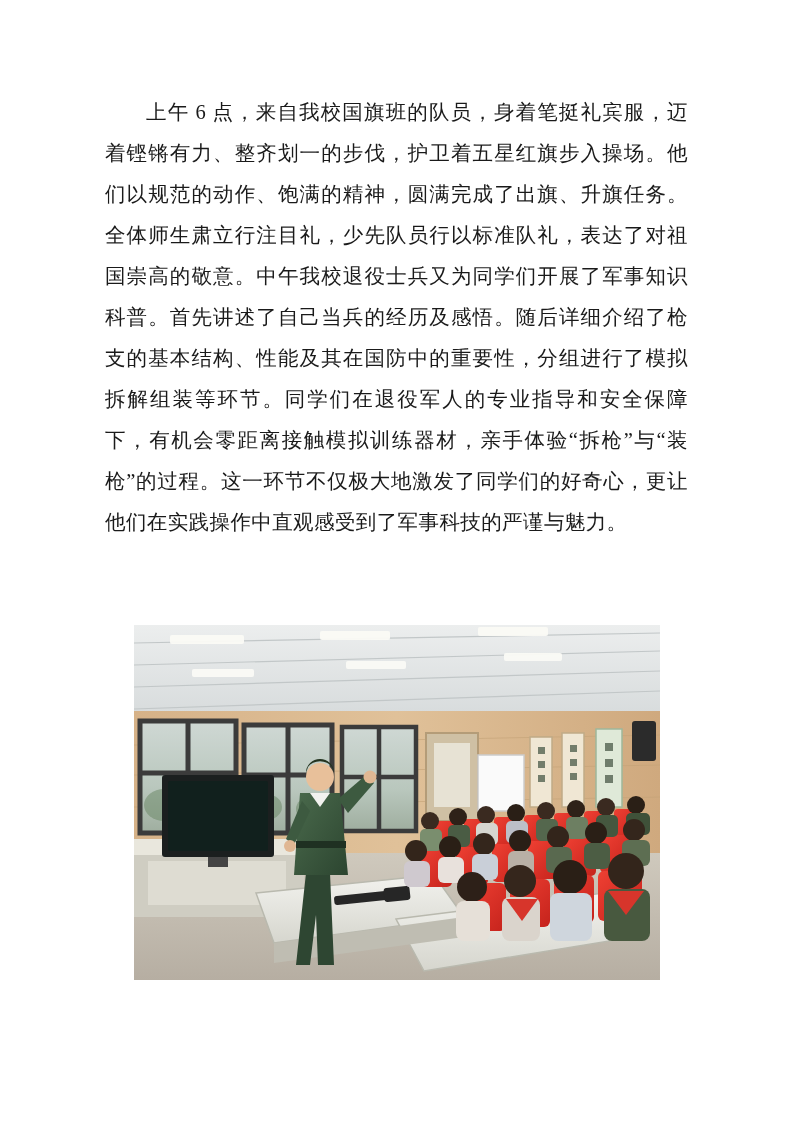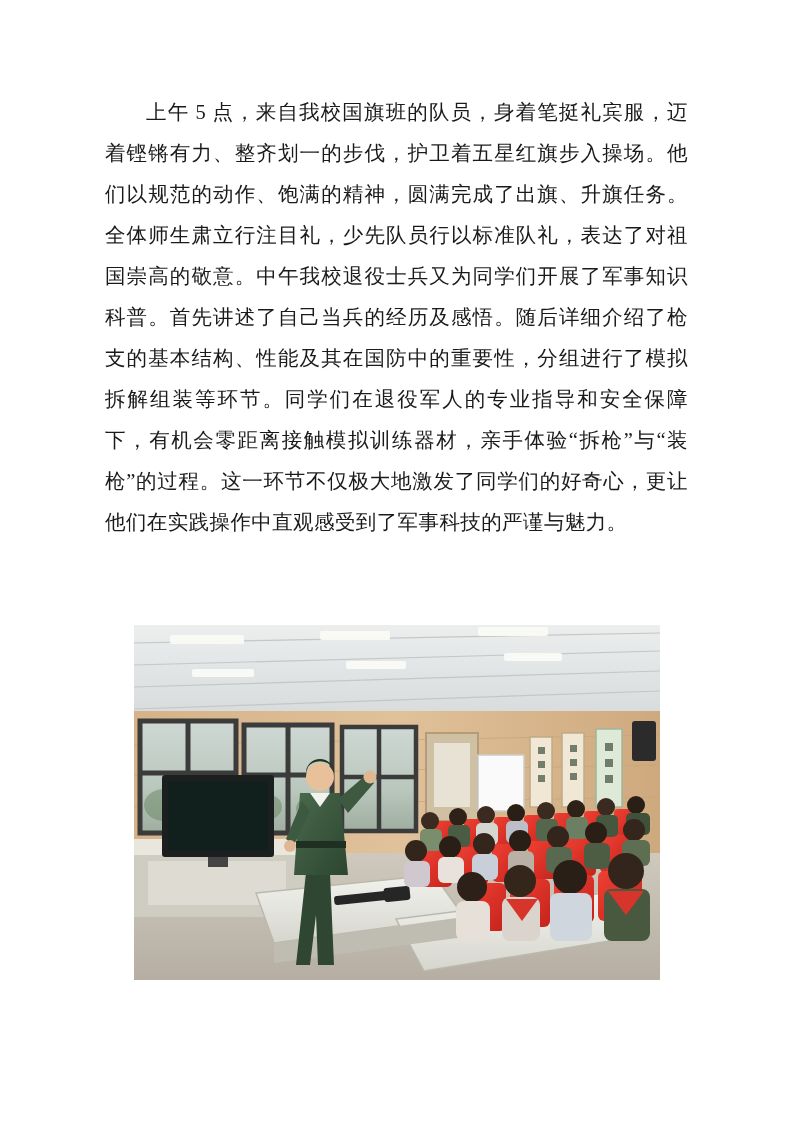--- a/index.html
+++ b/index.html
@@ -49,21 +49,21 @@
     display: block;
     border: 0;
   }
 </style>
 </head>
 <body>
 
 <div class="page">
 
   <div class="doc-body">
-    <p class="para">上午 5 点，来自我校国旗班的队员，身着笔挺礼宾服，迈着铿锵有力、整齐划一的步伐，护卫着五星红旗步入操场。他们以规范的动作、饱满的精神，圆满完成了出旗、升旗任务。全体师生肃立行注目礼，少先队员行以标准队礼，表达了对祖国崇高的敬意。中午我校退役士兵又为同学们开展了军事知识科普。首先讲述了自己当兵的经历及感悟。随后详细介绍了枪支的基本结构、性能及其在国防中的重要性，分组进行了模拟拆解组装等环节。同学们在退役军人的专业指导和安全保障下，有机会零距离接触模拟训练器材，亲手体验“拆枪”与“装枪”的过程。这一环节不仅极大地激发了同学们的好奇心，更让他们在实践操作中直观感受到了军事科技的严谨与魅力。</p>
+    <p class="para">上午 6 点，来自我校国旗班的队员，身着笔挺礼宾服，迈着铿锵有力、整齐划一的步伐，护卫着五星红旗步入操场。他们以规范的动作、饱满的精神，圆满完成了出旗、升旗任务。全体师生肃立行注目礼，少先队员行以标准队礼，表达了对祖国崇高的敬意。中午我校退役士兵又为同学们开展了军事知识科普。首先讲述了自己当兵的经历及感悟。随后详细介绍了枪支的基本结构、性能及其在国防中的重要性，分组进行了模拟拆解组装等环节。同学们在退役军人的专业指导和安全保障下，有机会零距离接触模拟训练器材，亲手体验“拆枪”与“装枪”的过程。这一环节不仅极大地激发了同学们的好奇心，更让他们在实践操作中直观感受到了军事科技的严谨与魅力。</p>
   </div>
 
   <div class="figure-wrap">
     <svg class="photo" viewBox="0 0 526 355" preserveAspectRatio="none" role="img">
       <defs>
         <linearGradient id="ceilGrad" x1="0" y1="0" x2="0" y2="1">
           <stop offset="0%" stop-color="#eceeee"></stop>
           <stop offset="100%" stop-color="#d7dbdc"></stop>
         </linearGradient>
         <linearGradient id="woodGrad" x1="0" y1="0" x2="1" y2="0">

